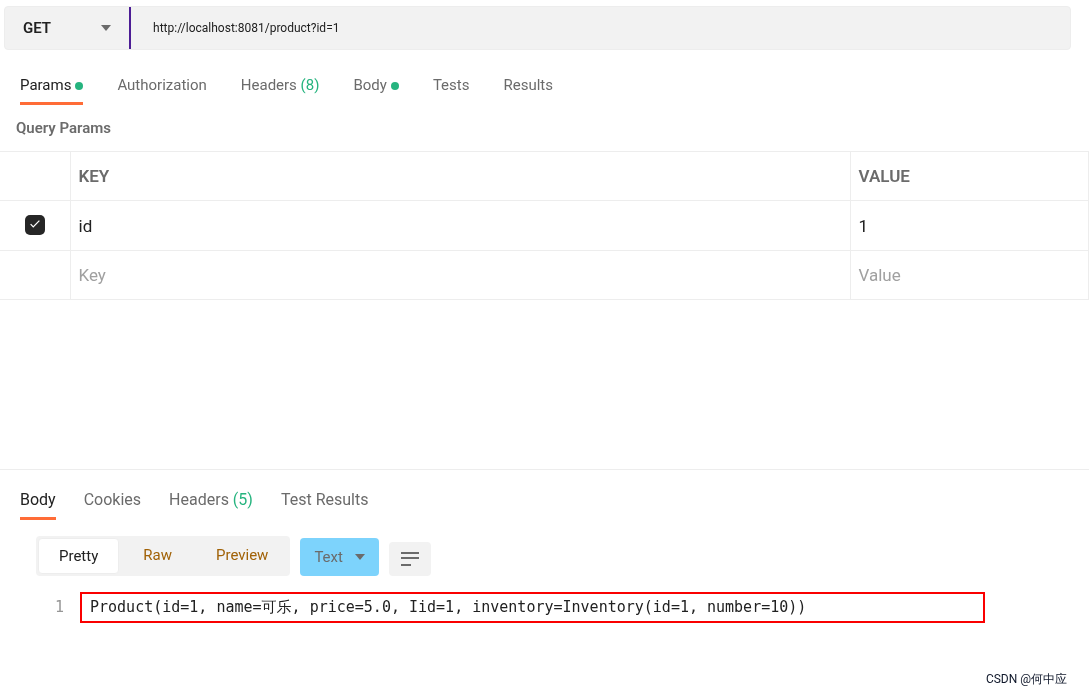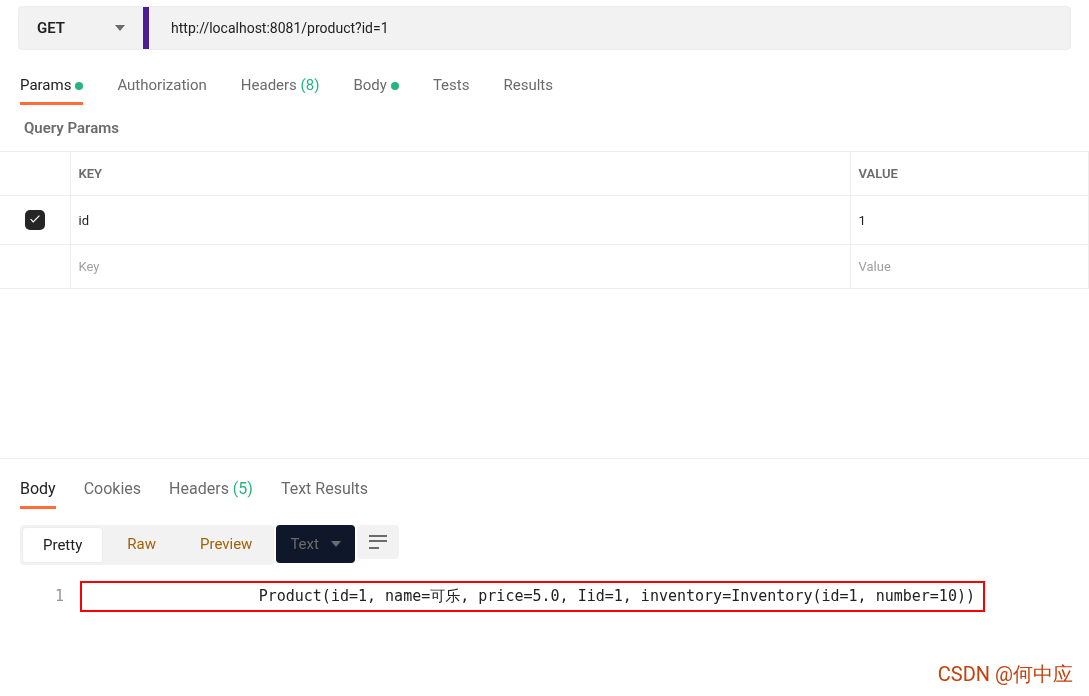--- a/index.html
+++ b/index.html
@@ -1,61 +1,61 @@
 <!DOCTYPE html>
 <html><head>
   <meta charset="utf-8">
   <style>
     * { margin: 0; padding: 0; box-sizing: border-box; }
     body { font-family: -apple-system, BlinkMacSystemFont, "Segoe UI", Roboto, "Helvetica Neue", Arial, sans-serif; font-size: 14px; color: #212121; background: #fff; width: 1089px; height: 696px; overflow: hidden; }
 
-    .request-bar { display: flex; margin: 6px 18px 0 18px; background: #f2f2f2; border: 1px solid #ededed; border-radius: 4px; height: 44px; }
+    .request-bar { display: flex; margin: 6px 18px 0 4px; background: #f2f2f2; border: 1px solid #ededed; border-radius: 4px; height: 44px; }
     .method-select { display: flex; align-items: center; padding: 0 18px; gap: 50px; font-weight: 600; font-size: 15px; cursor: pointer; }
     .chevron-down { display: inline-block; width: 0; height: 0; border-left: 5px solid transparent; border-right: 5px solid transparent; border-top: 6px solid #6b6b6b; }
-    .url-input { flex: 1; display: flex; align-items: center; padding-left: 22px; border-left: 6px solid #4c1d95; font-size: 14px; color: #212121; }
+    .url-input { flex: 1; display: flex; align-items: center; padding-left: 22px; border-left: 2px solid #4c1d95; font-size: 12px; color: #212121; }
 
     .req-tabs { display: flex; gap: 34px; padding: 26px 20px 0 20px; font-size: 15px; color: #6b6b6b; }
     .req-tab { cursor: pointer; padding-bottom: 8px; position: relative; }
     .req-tab.active { color: #212121; border-bottom: 3px solid #ff6c37; text-align: center; }
     .dot { display: inline-block; width: 8px; height: 8px; border-radius: 50%; background: #26b47f; margin-left: 4px; vertical-align: middle; }
     .count-green { color: #26b47f; }
 
-    .subheader { padding: 14px 24px; font-size: 15px; font-weight: 600; color: #6b6b6b; }
+    .subheader { padding: 14px 16px; font-size: 15px; font-weight: 600; color: #6b6b6b; }
 
     .params-table { width: 100%; border-collapse: collapse; border-top: 1px solid #ededed; border-bottom: 1px solid #ededed; }
-    .params-table th, .params-table td { padding: 14px 8px; text-align: left; font-size: 13px; border-right: 1px solid #ededed; }
+    .params-table th, .params-table td { padding: 14px 8px; text-align: left; font-size: 17px; border-right: 1px solid #ededed; }
     .params-table th { font-weight: 600; color: #6b6b6b; }
     .params-table tr { border-top: 1px solid #ededed; }
     .col-check { width: 70px; text-align: center !important; }
     .col-key { width: 780px; }
     .placeholder { color: #a0a0a0; }
     .checkbox { width: 20px; height: 20px; border-radius: 5px; background: #262626; display: inline-flex; align-items: center; justify-content: center; }
     .checkbox svg { width: 14px; height: 14px; fill: #fff; }
 
     .spacer { height: 170px; border-bottom: 1px solid #ededed; }
 
     .resp-tabs { display: flex; gap: 28px; padding: 20px 20px 0 20px; font-size: 16px; color: #6b6b6b; }
     .resp-tab { cursor: pointer; padding-bottom: 8px; }
     .resp-tab.active { color: #212121; border-bottom: 3px solid #ff6c37; }
 
-    .toolbar { display: flex; gap: 2px; padding: 16px 20px; align-items: flex-start; }
+    .toolbar { display: flex; gap: 10px; padding: 16px 36px; align-items: flex-end; }
     .view-tabs { display: flex; background: #f2f2f2; border-radius: 4px; overflow: hidden; }
     .view-tab { padding: 10px 22px; font-size: 15px; color: #a16207; cursor: pointer; }
     .view-tab.active { background: #fff; border: 1px solid #ededed; border-radius: 4px; color: #212121; margin: 2px; padding: 8px 20px; }
-    .format-select { display: flex; align-items: center; gap: 12px; background: #0f172a; padding: 10px 14px; border-radius: 4px; font-size: 15px; color: #6b6b6b; cursor: pointer; }
+    .format-select { display: flex; align-items: center; gap: 12px; background: #7dd3fc; padding: 10px 14px; border-radius: 4px; font-size: 15px; color: #6b6b6b; cursor: pointer; }
     .wrap-btn { background: #f2f2f2; padding: 10px 12px; border-radius: 4px; cursor: pointer; display: flex; align-items: center; }
     .wrap-icon { width: 18px; height: 14px; position: relative; }
     .wrap-icon::before { content: ''; position: absolute; top: 0; left: 0; right: 0; height: 2px; background: #6b6b6b; box-shadow: 0 5px 0 #6b6b6b; }
     .wrap-icon::after { content: ''; position: absolute; bottom: 0; left: 0; width: 10px; height: 2px; background: #6b6b6b; }
 
     .response-body { display: flex; padding: 0 20px; }
     .line-num { width: 60px; text-align: right; padding: 6px 16px 6px 0; color: #969696; font-family: "Consolas", "Menlo", monospace; font-size: 15px; }
-    .code-content { border: 2px solid #fa0000; padding: 4px 8px; font-family: "Consolas", "Menlo", monospace; font-size: 15px; flex: 1; white-space: pre; max-width: 905px; text-align: right; }
+    .code-content { border: 2px solid #fa0000; padding: 4px 8px; font-family: "Consolas", "Menlo", monospace; font-size: 15px; flex: 1; white-space: pre; max-width: 905px; }
 
-    .watermark { position: absolute; bottom: 8px; right: 16px; color: #c2410c; font-size: 20px; }
+    .watermark { position: absolute; bottom: 8px; right: 22px; color: #0f172a; font-size: 12px; }
   </style>
 </head>
 <body>
 
 <div class="request-bar">
   <div class="method-select">
     <span>GET</span>
     <span class="chevron-down"></span>
   </div>
   <div class="url-input">
@@ -99,21 +99,21 @@
   </tr>
 </tbody>
   </table>
 
 <div class="spacer"></div>
 
 <div class="resp-tabs">
   <div class="resp-tab active">Body</div>
   <div class="resp-tab">Cookies</div>
   <div class="resp-tab"><span>Headers</span> <span class="count-green">(5)</span></div>
-  <div class="resp-tab">Text Results</div>
+  <div class="resp-tab">Test Results</div>
 </div>
 
 <div class="toolbar">
   <div class="view-tabs">
     <div class="view-tab active">Pretty</div>
     <div class="view-tab">Raw</div>
     <div class="view-tab">Preview</div>
   </div>
   <div class="format-select">
     <span>Text</span>

